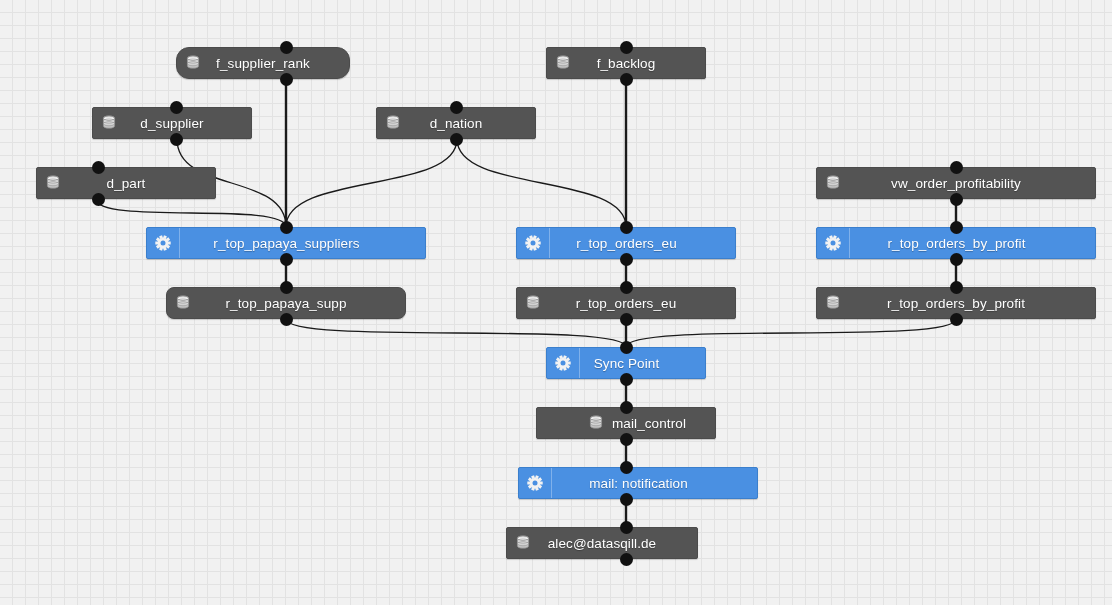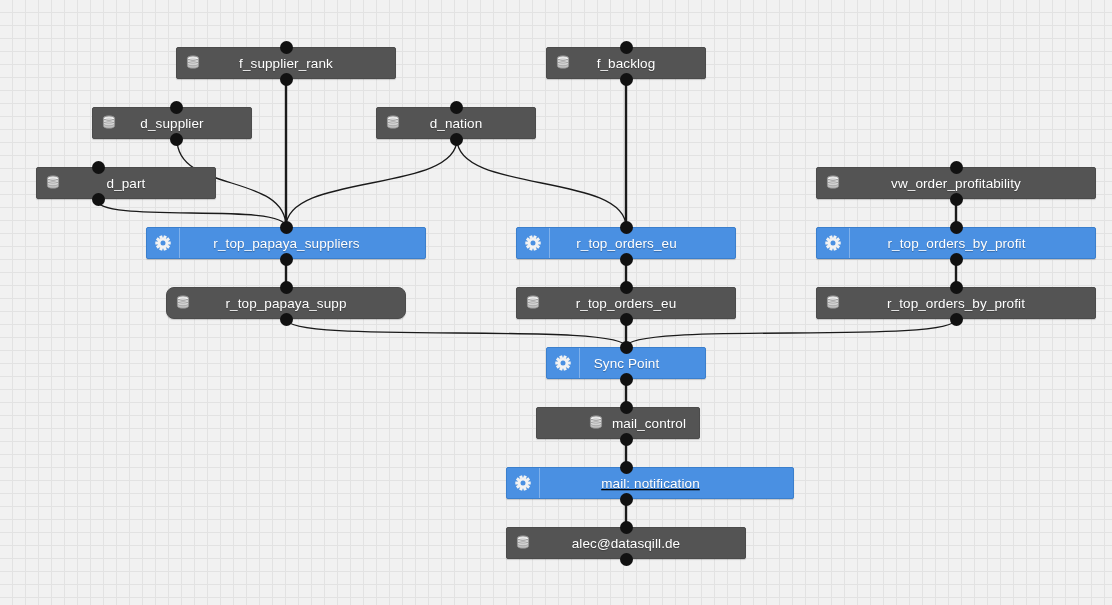--- a/index.html
+++ b/index.html
@@ -93,21 +93,21 @@
       <path d="M 626 259 L 626 287" fill="none" stroke="#1a1a1a" stroke-width="2.4"></path>
       <path d="M 956 259 L 956 287" fill="none" stroke="#1a1a1a" stroke-width="2.4"></path>
       <path d="M 286 319 C 286 345, 626 321, 626 347" fill="none" stroke="#1a1a1a" stroke-width="1.3"></path>
       <path d="M 626 319 L 626 347" fill="none" stroke="#1a1a1a" stroke-width="2.4"></path>
       <path d="M 956 319 C 956 345, 626 321, 626 347" fill="none" stroke="#1a1a1a" stroke-width="1.3"></path>
       <path d="M 626 379 L 626 407" fill="none" stroke="#1a1a1a" stroke-width="2.4"></path>
       <path d="M 626 439 L 626 467" fill="none" stroke="#1a1a1a" stroke-width="2.4"></path>
       <path d="M 626 499 L 626 527" fill="none" stroke="#1a1a1a" stroke-width="2.4"></path>
     </svg>
   <div id="node-layer">
-      <div class="node table" style="left: 176px; top: 47px; width: 220px;">
+      <div class="node table" style="left: 176px; top: 47px; width: 174px; border-radius: 13px;">
         <div class="node-icon">
           <svg width="18" height="18" viewBox="0 0 18 18">
             <defs>
               <linearGradient id="dbg" x1="0" y1="0" x2="0" y2="1">
                 <stop offset="0" stop-color="#ffffff"></stop>
                 <stop offset="1" stop-color="#b8b8b8"></stop>
               </linearGradient>
             </defs>
             <ellipse cx="9" cy="4.2" rx="5.6" ry="2.3" fill="url(#dbg)" stroke="#8d8d8d" stroke-width="0.7"></ellipse>
             <path d="M3.4 4.2 v7.8 a5.6 2.3 0 0 0 11.2 0 V4.2" fill="url(#dbg)" stroke="#8d8d8d" stroke-width="0.7"></path>
@@ -357,62 +357,62 @@
             <rect x="9.415905365124672" y="1.6034495989700472" width="3" height="3" transform="rotate(288 10.915905365124672 3.1034495989700472)" fill="#f2f2f2"></rect>
             <rect x="12.515905365124674" y="3.855731435786665" width="3" height="3" transform="rotate(324 14.015905365124674 5.355731435786665)" fill="#f2f2f2"></rect>
             <circle cx="9" cy="9" r="5.3" fill="#f2f2f2"></circle>
             <circle cx="9" cy="9" r="2.5" fill="#4a90e2"></circle>
           </svg>
         </div>
         <div class="node-label">Sync Point</div>
       </div>
       <div class="port" style="left: 626px; top: 347px;"></div>
       <div class="port" style="left: 626px; top: 379px;"></div>
-      <div class="node table" style="left: 536px; top: 407px; width: 164px; padding-left: 43px;">
+      <div class="node table" style="left: 536px; top: 407px; width: 180px; padding-left: 43px;">
         <div class="node-icon">
           <svg width="18" height="18" viewBox="0 0 18 18">
             <defs>
               <linearGradient id="dbg" x1="0" y1="0" x2="0" y2="1">
                 <stop offset="0" stop-color="#ffffff"></stop>
                 <stop offset="1" stop-color="#b8b8b8"></stop>
               </linearGradient>
             </defs>
             <ellipse cx="9" cy="4.2" rx="5.6" ry="2.3" fill="url(#dbg)" stroke="#8d8d8d" stroke-width="0.7"></ellipse>
             <path d="M3.4 4.2 v7.8 a5.6 2.3 0 0 0 11.2 0 V4.2" fill="url(#dbg)" stroke="#8d8d8d" stroke-width="0.7"></path>
             <ellipse cx="9" cy="7.1" rx="5.6" ry="2.1" fill="none" stroke="#9a9a9a" stroke-width="0.7"></ellipse>
             <ellipse cx="9" cy="9.7" rx="5.6" ry="2.1" fill="none" stroke="#9a9a9a" stroke-width="0.7"></ellipse>
             <ellipse cx="9" cy="4.2" rx="5.6" ry="2.3" fill="none" stroke="#8d8d8d" stroke-width="0.7"></ellipse>
           </svg>
         </div>
         <div class="node-label">mail_control</div>
       </div>
       <div class="port" style="left: 626px; top: 407px;"></div>
       <div class="port" style="left: 626px; top: 439px;"></div>
-      <div class="node task" style="left: 506px; top: 467px; width: 288px; text-decoration: underline;">
+      <div class="node task" style="left: 518px; top: 467px; width: 240px;">
         <div class="node-icon">
           <svg width="18" height="18" viewBox="0 0 18 18">
             <rect x="13.7" y="7.5" width="3" height="3" transform="rotate(0 15.2 9)" fill="#f2f2f2"></rect>
             <rect x="12.515905365124674" y="11.144268564213334" width="3" height="3" transform="rotate(36 14.015905365124674 12.644268564213334)" fill="#f2f2f2"></rect>
             <rect x="9.415905365124674" y="13.396550401029952" width="3" height="3" transform="rotate(72 10.915905365124674 14.896550401029952)" fill="#f2f2f2"></rect>
             <rect x="5.584094634875326" y="13.396550401029952" width="3" height="3" transform="rotate(108 7.084094634875326 14.896550401029952)" fill="#f2f2f2"></rect>
             <rect x="2.4840946348753263" y="11.144268564213334" width="3" height="3" transform="rotate(144 3.9840946348753263 12.644268564213334)" fill="#f2f2f2"></rect>
             <rect x="1.2999999999999998" y="7.5" width="3" height="3" transform="rotate(180 2.8 9)" fill="#f2f2f2"></rect>
             <rect x="2.4840946348753246" y="3.8557314357866677" width="3" height="3" transform="rotate(216 3.9840946348753246 5.355731435786668)" fill="#f2f2f2"></rect>
             <rect x="5.584094634875325" y="1.6034495989700481" width="3" height="3" transform="rotate(252 7.084094634875325 3.103449598970048)" fill="#f2f2f2"></rect>
             <rect x="9.415905365124672" y="1.6034495989700472" width="3" height="3" transform="rotate(288 10.915905365124672 3.1034495989700472)" fill="#f2f2f2"></rect>
             <rect x="12.515905365124674" y="3.855731435786665" width="3" height="3" transform="rotate(324 14.015905365124674 5.355731435786665)" fill="#f2f2f2"></rect>
             <circle cx="9" cy="9" r="5.3" fill="#f2f2f2"></circle>
             <circle cx="9" cy="9" r="2.5" fill="#4a90e2"></circle>
           </svg>
         </div>
         <div class="node-label">mail: notification</div>
       </div>
       <div class="port" style="left: 626px; top: 467px;"></div>
       <div class="port" style="left: 626px; top: 499px;"></div>
-      <div class="node table" style="left: 506px; top: 527px; width: 240px;">
+      <div class="node table" style="left: 506px; top: 527px; width: 192px;">
         <div class="node-icon">
           <svg width="18" height="18" viewBox="0 0 18 18">
             <defs>
               <linearGradient id="dbg" x1="0" y1="0" x2="0" y2="1">
                 <stop offset="0" stop-color="#ffffff"></stop>
                 <stop offset="1" stop-color="#b8b8b8"></stop>
               </linearGradient>
             </defs>
             <ellipse cx="9" cy="4.2" rx="5.6" ry="2.3" fill="url(#dbg)" stroke="#8d8d8d" stroke-width="0.7"></ellipse>
             <path d="M3.4 4.2 v7.8 a5.6 2.3 0 0 0 11.2 0 V4.2" fill="url(#dbg)" stroke="#8d8d8d" stroke-width="0.7"></path>

